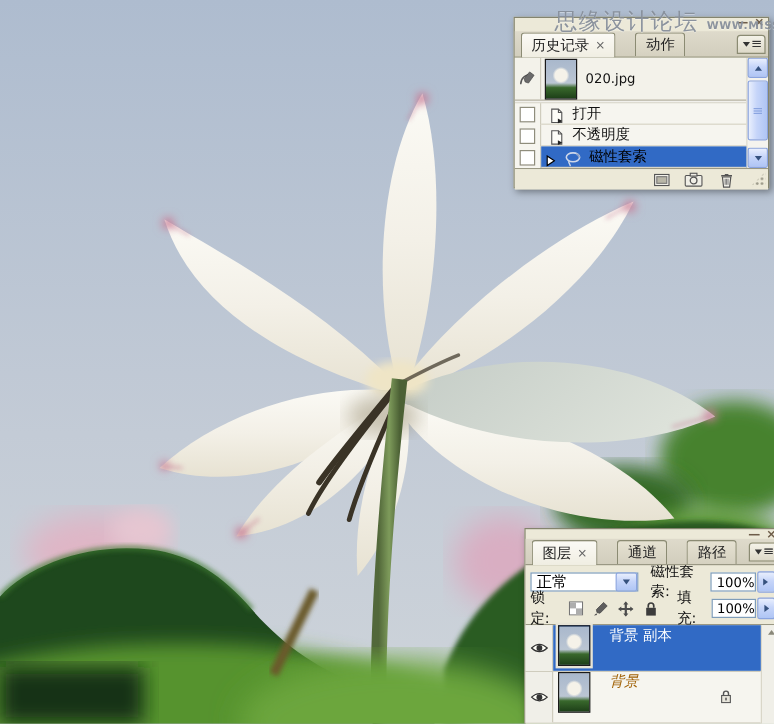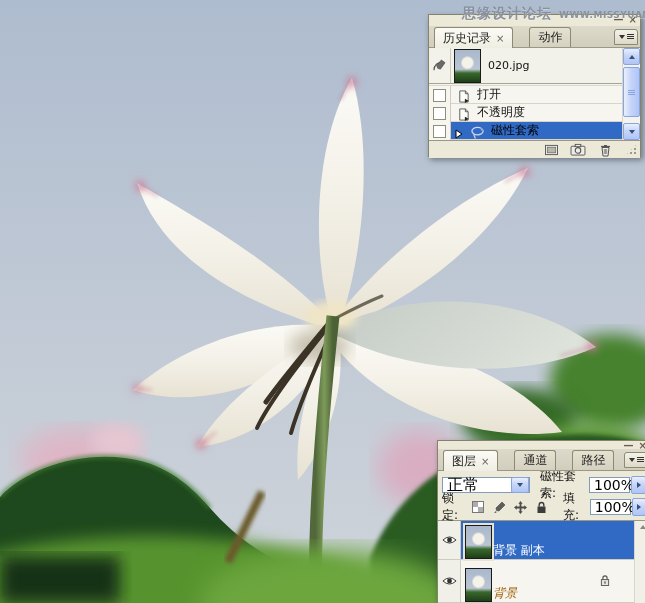--- a/index.html
+++ b/index.html
@@ -10,21 +10,21 @@
   }
   
   .photo{position:absolute;inset:0;z-index:1;}
   .photo svg{display:block;}
   
   .watermark{
     position:absolute;top:5px;left:462px;z-index:60;display:flex;align-items:baseline;gap:7px;
     color:#878f9b;opacity:.95;pointer-events:none;white-space:nowrap;
     text-shadow:0 1px 0 rgba(255,255,255,.35);
   }
-  .wm-name{font-size:14px;font-weight:bold;letter-spacing:1px;text-align:center;}
+  .wm-name{font-size:19px;font-weight:normal;letter-spacing:1px;text-align:center;}
   .wm-url{font-size:9px;font-weight:bold;letter-spacing:.5px;}
   
   .panel{
     position:absolute;background:#ece9d8;border:1px solid #84846e;
     box-shadow:2px 3px 6px rgba(0,0,0,.4);box-sizing:border-box;
   }
   .titlebar{height:11px;position:relative;}
   .winbtns{position:absolute;right:3px;top:0;display:flex;gap:5px;
     font-size:10px;line-height:10px;color:#6d5c49;font-weight:bold;cursor:pointer;}
   .winbtns span{display:block;}
@@ -80,34 +80,34 @@
   .hist-bottom{height:17px;display:flex;align-items:center;justify-content:flex-end;gap:9px;padding-right:2px;background:#ece9d8;}
   .hb-btn{width:18px;height:14px;display:flex;align-items:center;justify-content:center;cursor:pointer;}
   .grip{width:13px;height:13px;margin-left:2px;
     background-image:radial-gradient(#9c9a8a 1px,transparent 1.2px);background-size:4px 4px;
     clip-path:polygon(100% 0,100% 100%,0 100%);cursor:nwse-resize;}
   
   #layers-panel{left:437px;top:440px;width:214px;height:172px;z-index:40;}
   .layers-controls{background:#ece9d8;padding:3px 4px 2px 4px;}
   .ctl-row{display:flex;align-items:center;height:22px;}
   .xp-field{background:#fff;border:1px solid #7f9db9;height:16px;display:flex;align-items:center;box-sizing:border-box;}
-  .combo{width:101px;justify-content:space-between;padding-left:4px;font-size:16px;cursor:pointer;}
+  .combo{width:101px;justify-content:space-between;padding-left:4px;font-size:13px;cursor:pointer;}
   .combo-btn{width:16px;height:14px;margin:0;background:linear-gradient(#e9effd,#c6d5f9 45%,#afc5f5);border:1px solid #8aa4e0;border-radius:2px;display:flex;align-items:center;justify-content:center;}
-  .num-field{width:41px;padding-left:4px;font-size:14px;cursor:text;}
+  .num-field{width:41px;padding-left:4px;font-size:11px;cursor:text;}
   .spin-btn{width:15px;height:16px;background:linear-gradient(#e9effd,#c6d5f9 45%,#afc5f5);border:1px solid #8aa4e0;border-radius:2px;display:flex;align-items:center;justify-content:center;margin-left:1px;cursor:pointer;}
   .ctl-label{font-size:12px;color:#111;}
   .lock-icons{display:flex;align-items:center;gap:6px;margin-left:6px;}
   .lock-btn{width:15px;height:15px;display:flex;align-items:center;justify-content:center;cursor:pointer;}
   .layer-list{background:#f6f5ef;border-top:1px solid #9a9884;height:96px;display:flex;}
   .llist-main{flex:1;display:flex;flex-direction:column;min-width:0;}
   .lrow{display:flex;align-items:stretch;border-bottom:1px solid #cfccbd;cursor:pointer;}
   .lrow1{height:38px;}
   .lrow2{height:42px;}
   .eye-cell{width:22px;display:flex;align-items:center;justify-content:center;border-right:1px solid #cfccbd;background:#f0efe8;cursor:pointer;}
-  .lbody{flex:1;display:flex;align-items:flex-end;gap:1px;padding-left:4px;min-width:0;position:relative;}
+  .lbody{flex:1;display:flex;align-items:flex-start;gap:16px;padding-left:4px;min-width:0;position:relative;}
   .lbody.selected{background:#316ac5;}
   .lname{font-size:12px;color:#a16207;white-space:nowrap;}
   .lbody.selected .lname{color:#fff;}
   .lname.bgname{font-style:italic;}
   .mini-thumb{
     width:25px;height:32px;border:1px solid #1a1a1a;flex:0 0 auto;
     background:
       radial-gradient(circle at 50% 40%,#f5f2e9 0 5px,rgba(245,242,233,0) 7px),
       linear-gradient(to bottom,rgba(0,0,0,0) 0 60%,#39682c 72%,#1d3f18 100%),
       linear-gradient(to bottom,#a9b8cc,#c7cfd8);

